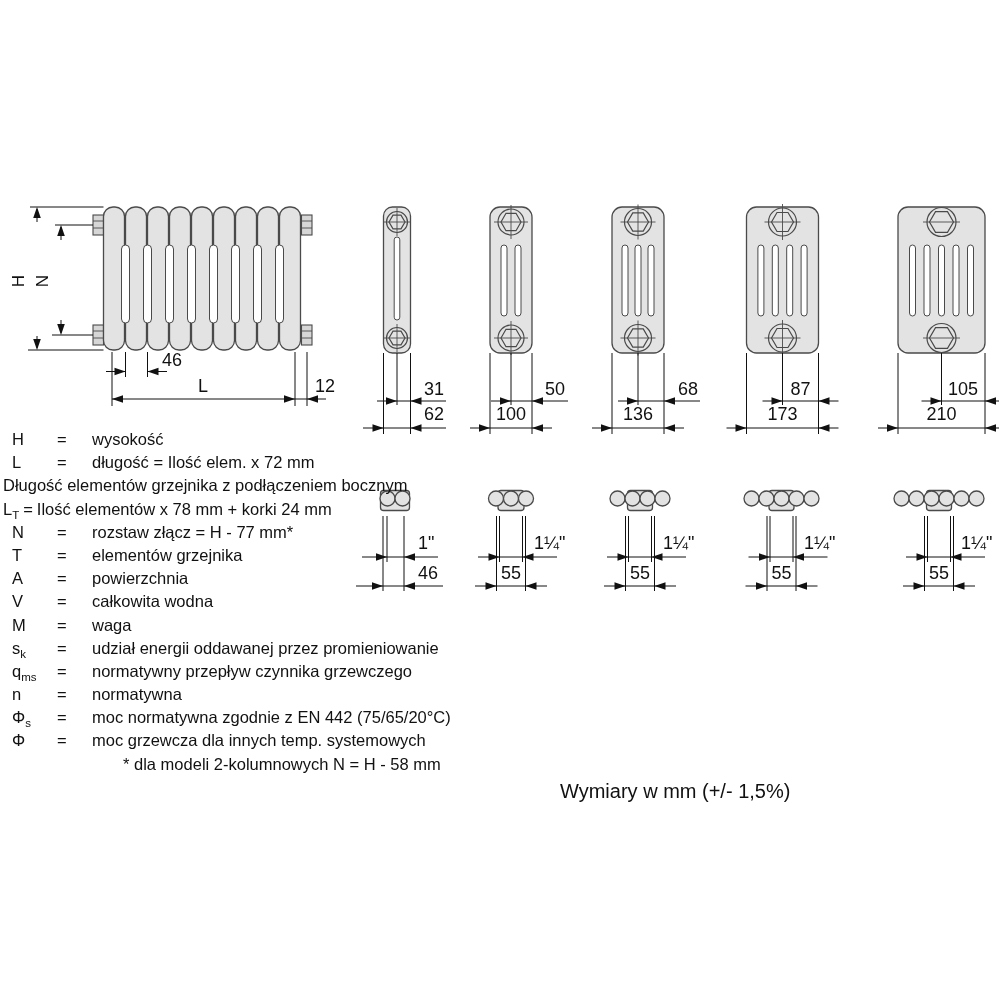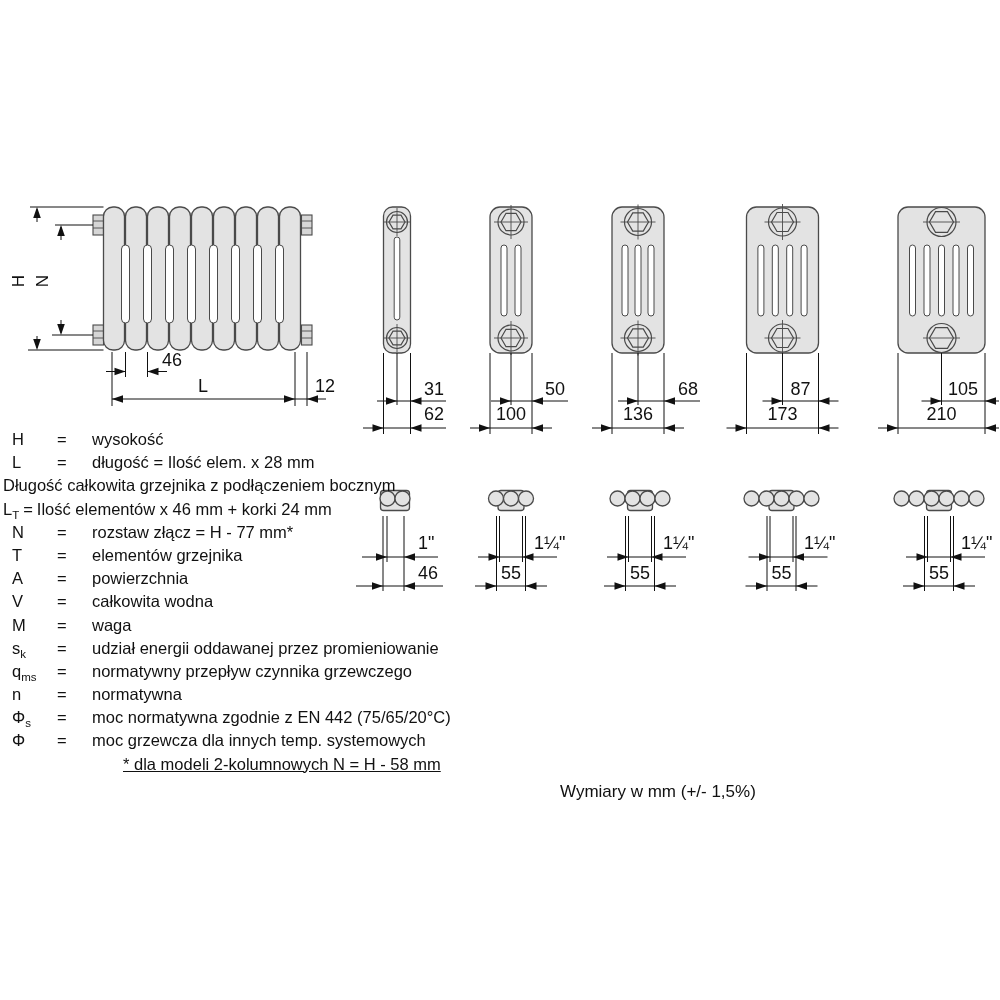--- a/index.html
+++ b/index.html
@@ -16,23 +16,23 @@
   .dim{stroke:#111;stroke-width:1;}
   .arr{fill:#111;}
   .legend{position:absolute;left:12px;top:428px;font-size:16.5px;color:#111;}
   .lrow{position:relative;height:23.2px;line-height:23.2px;white-space:nowrap;}
   .lrow .sym{position:absolute;left:0;top:0;}
   .lrow .eq{position:absolute;left:45px;top:0;}
   .lrow .desc{position:absolute;left:80px;top:0;}
   .lrow.free{margin-left:-9px;}
   .lrow.free .sym,.lrow.free .eq,.lrow.free .desc{position:static;display:inline;}
   .lrow.free .eq{margin:0 4px;}
-  .lrow.free.indent{margin-left:111px;text-decoration:underline;}
+  .lrow.free.indent{margin-left:111px;}
   sub{font-size:11.5px;vertical-align:-4px;line-height:0;}
-  .footer-note{position:absolute;left:560px;top:780px;font-size:17px;line-height:23.2px;white-space:nowrap;}
+  .footer-note{position:absolute;left:560px;top:780px;font-size:20px;line-height:23.2px;white-space:nowrap;}
 </style>
 </head>
 <body>
 
 <div id="page">
 
 <svg width="1000" height="640" viewBox="0 0 1000 640">
   <defs>
     <polygon id="aR" class="arr" points="0,0 -11,-3.8 -11,3.8"></polygon>
     <polygon id="aL" class="arr" points="0,0 11,-3.8 11,3.8"></polygon>
@@ -401,24 +401,24 @@
 
 <div class="legend">
   <div class="lrow">
         <span class="sym">H</span>
         <span class="eq">=</span>
         <span class="desc">wysokość</span>
       </div>
   <div class="lrow">
         <span class="sym">L</span>
         <span class="eq">=</span>
-        <span class="desc">długość = Ilość elem. x 28 mm</span>
-      </div>
-  <div class="lrow free"><span class="desc">Długość całkowita grzejnika z podłączeniem bocznym</span></div>
-  <div class="lrow free"><span class="sym"><span>L</span><sub>T</sub></span><span class="eq">=</span><span class="desc">Ilość elementów x 46 mm + korki 24 mm</span></div>
+        <span class="desc">długość = Ilość elem. x 72 mm</span>
+      </div>
+  <div class="lrow free"><span class="desc">Długość elementów grzejnika z podłączeniem bocznym</span></div>
+  <div class="lrow free"><span class="sym"><span>L</span><sub>T</sub></span><span class="eq">=</span><span class="desc">Ilość elementów x 78 mm + korki 24 mm</span></div>
   <div class="lrow">
         <span class="sym">N</span>
         <span class="eq">=</span>
         <span class="desc">rozstaw złącz = H - 77 mm*</span>
       </div>
   <div class="lrow">
         <span class="sym">T</span>
         <span class="eq">=</span>
         <span class="desc">elementów grzejnika</span>
       </div>

